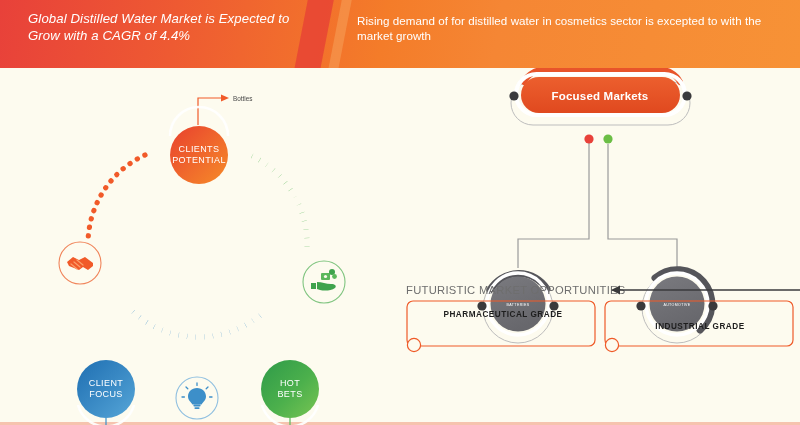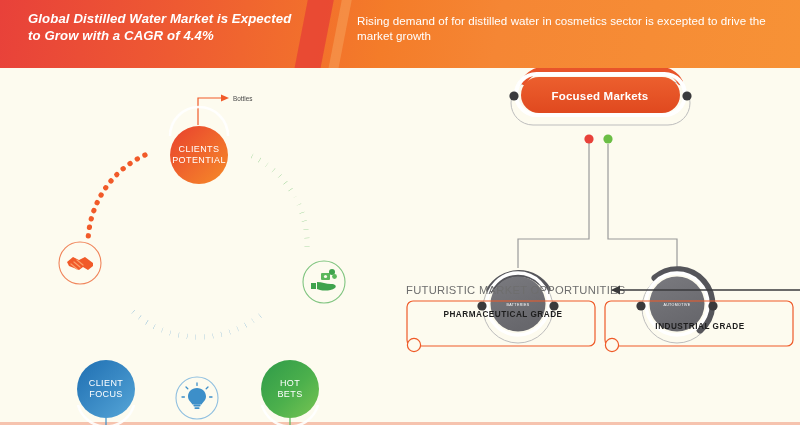--- a/index.html
+++ b/index.html
@@ -29,21 +29,21 @@
     transform:skewX(-11deg);
   }
   .header .slash-b{
     position:absolute;top:-20px;left:334px;width:10px;height:120px;
     background:rgba(245,160,90,.55);
     transform:skewX(-11deg);
   }
   .header-left{
     position:absolute;left:28px;top:10px;width:270px;
     color:#FFFFFF;font-style:italic;font-size:13.2px;line-height:17px;
-    font-weight:700;letter-spacing:.1px;
+    font-weight:400;letter-spacing:.1px;
   }
   .header-right{
     position:absolute;left:357px;top:13px;width:420px;
     color:#FFFFFF;font-size:11.6px;line-height:15px;letter-spacing:.05px;
   }
 
   
   .canvas{position:absolute;left:0;top:68px;width:800px;height:357px;}
   svg{display:block;}
 
@@ -78,21 +78,21 @@
 </style>
 </head>
 <body>
 
 <div id="page">
 
   <div class="header">
     <div class="slash-a"></div>
     <div class="slash-b"></div>
     <div class="header-left">Global Distilled Water Market is Expected to Grow with a CAGR of 4.4%</div>
-    <div class="header-right">Rising demand of for distilled water in cosmetics sector is excepted to drive the market growth</div>
+    <div class="header-right">Rising demand of for distilled water in cosmetics sector is excepted to with the market growth</div>
   </div>
 
   <div class="canvas">
   <svg width="800" height="357" viewBox="0 0 800 357" xmlns="http://www.w3.org/2000/svg">
     <defs>
       <linearGradient id="gradOrange" x1="0" y1="0" x2="1" y2="1">
         <stop offset="0%" stop-color="#E8402E"></stop>
         <stop offset="55%" stop-color="#F06A2C"></stop>
         <stop offset="100%" stop-color="#F68B28"></stop>
       </linearGradient>

